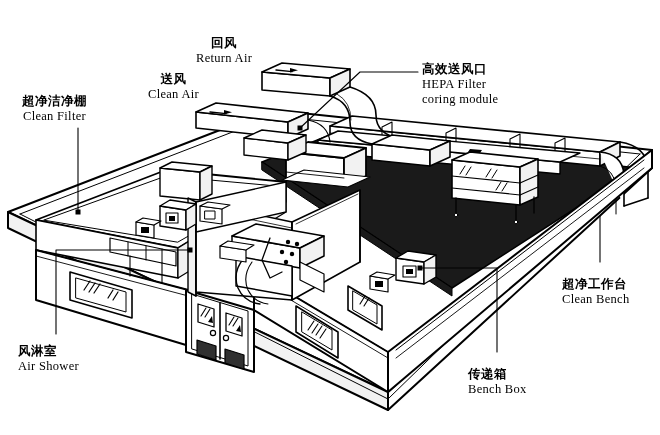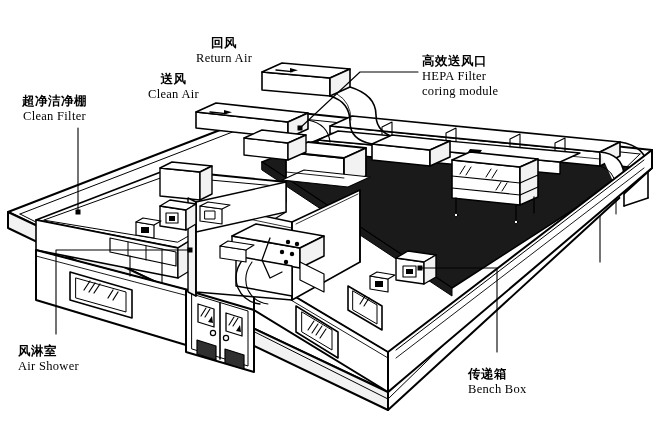--- a/index.html
+++ b/index.html
@@ -340,26 +340,30 @@
 <div class="lbl ctr" style="left:148px;top:60px;">
   <div class="cn">送风</div>
   <div class="en">Clean Air</div>
 </div>
 
 <div class="lbl ctr" style="left:196px;top:24px;">
   <div class="cn">回风</div>
   <div class="en">Return Air</div>
 </div>
 
-<div class="lbl left" style="left:422px;top:42px;">
+<div class="lbl left" style="left:422px;top:50px;">
   <div class="cn">高效送风口</div>
   <div class="en">HEPA Filter</div>
   <div class="en">coring module</div>
 </div>
 
+<div class="lbl left" style="left:562px;top:265px;">
+  <div class="cn">超净工作台</div>
+  <div class="en">Clean Bench</div>
+</div>
 
 <div class="lbl left" style="left:468px;top:355px;">
   <div class="cn">传递箱</div>
   <div class="en">Bench Box</div>
 </div>
 
 <div class="lbl left" style="left:18px;top:332px;">
   <div class="cn">风淋室</div>
   <div class="en">Air Shower</div>
 </div>

